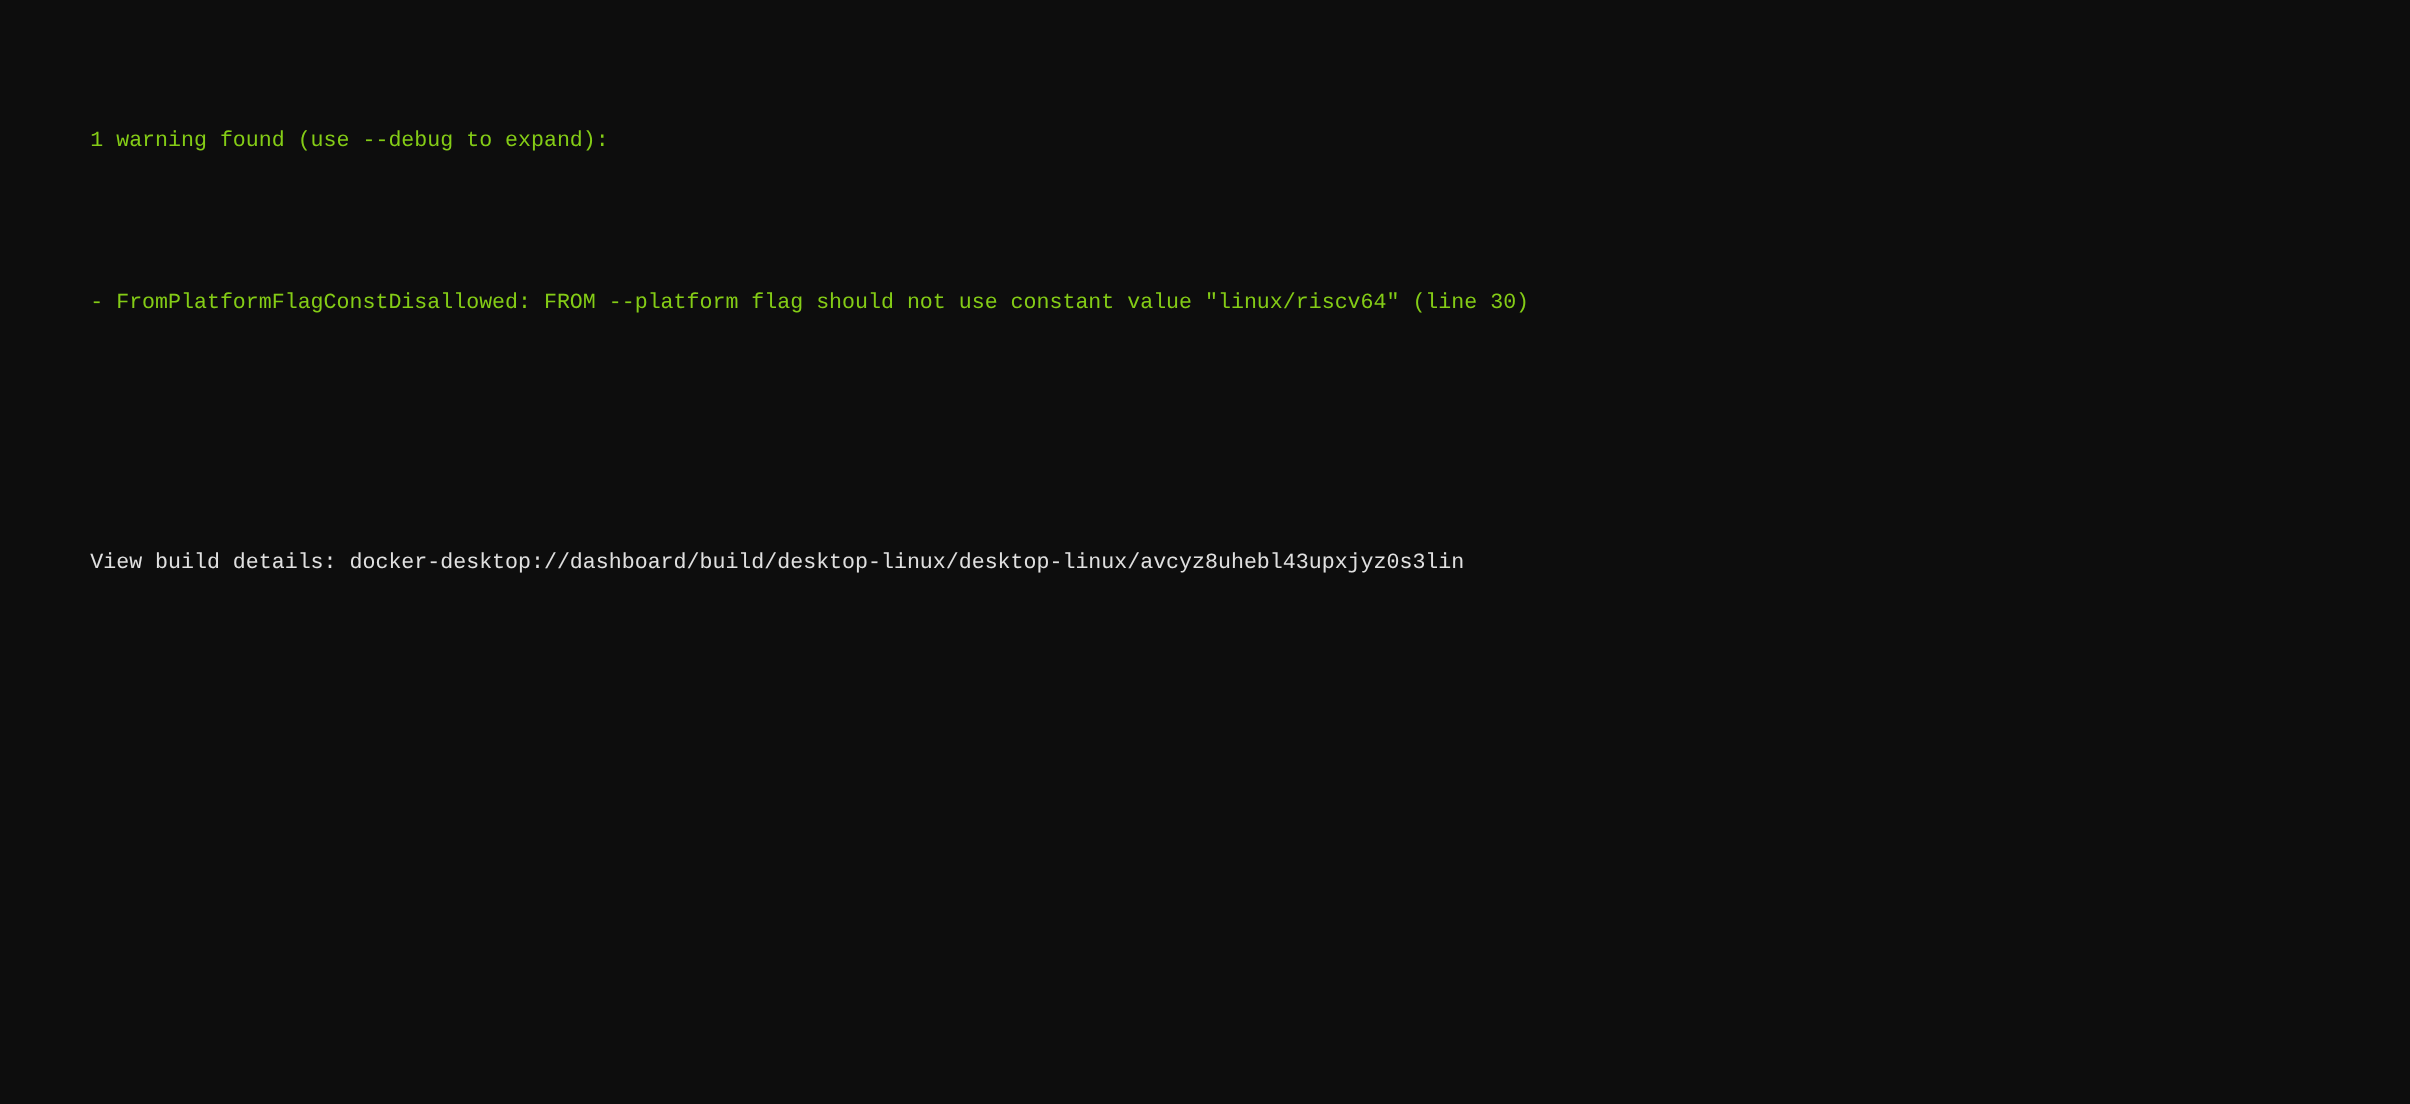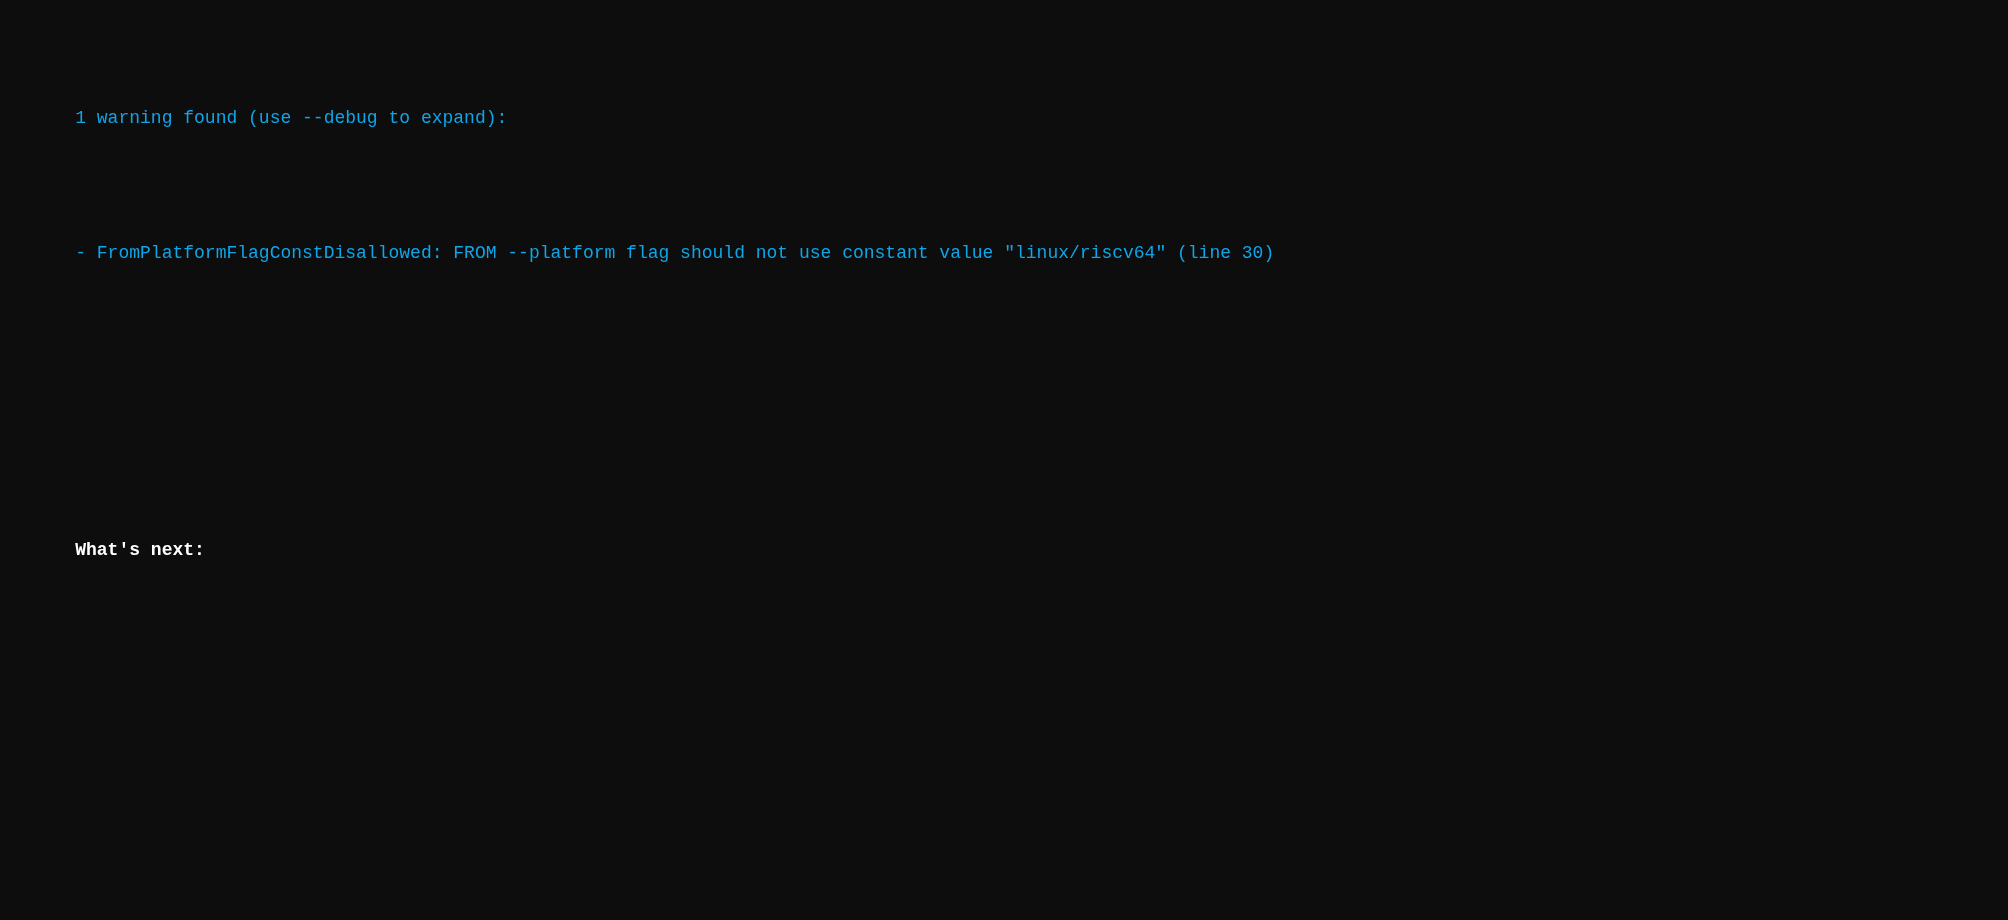--- a/index.html
+++ b/index.html
@@ -17,21 +17,21 @@
       padding: 24px 32px;
       min-height: 920px;
       width: 2008px;
     }
 
     .terminal-output {
       white-space: pre;
     }
 
     .warning-line {
-      color: #0ea5e9;
+      color: #84cc16;
       margin-top: 28px;
     }
 
     .whats-next-label {
       color: #ffffff;
       font-weight: bold;
     }
 
     .whats-next-text {
       color: #e0e0e0;
@@ -54,24 +54,24 @@
 <body>
 
 <div class="terminal-output">
   <div>
     <span class="warning-line">1 warning found (use --debug to expand):</span>
   </div>
   <div>
     <span class="warning-line">- FromPlatformFlagConstDisallowed: FROM --platform flag should not use constant value "linux/riscv64" (line 30)</span>
   </div>
   <div class="spacer"></div>
+  <div>
+    <span class="plain-line">View build details: docker-desktop://dashboard/build/desktop-linux/desktop-linux/avcyz8uhebl43upxjyz0s3lin</span>
+  </div>
   <div class="spacer"></div>
-  <div>
-    <span class="whats-next-label">What's next:</span>
-  </div>
   <div>
     
   </div>
   
   
   
   
   
   
   

